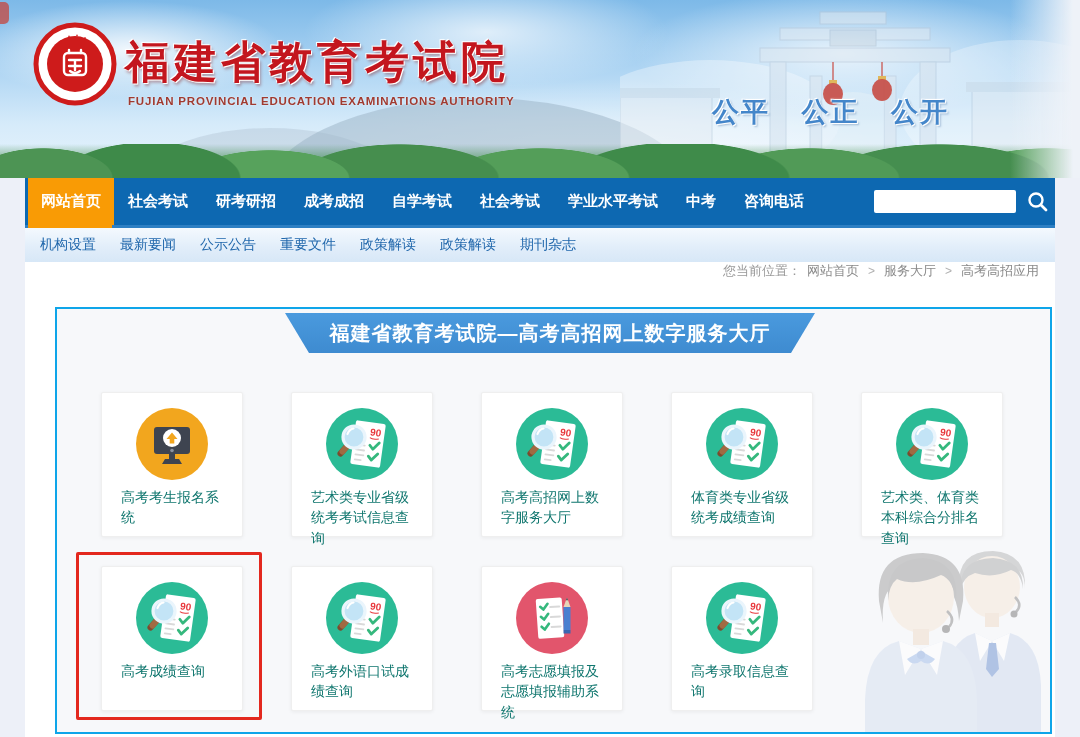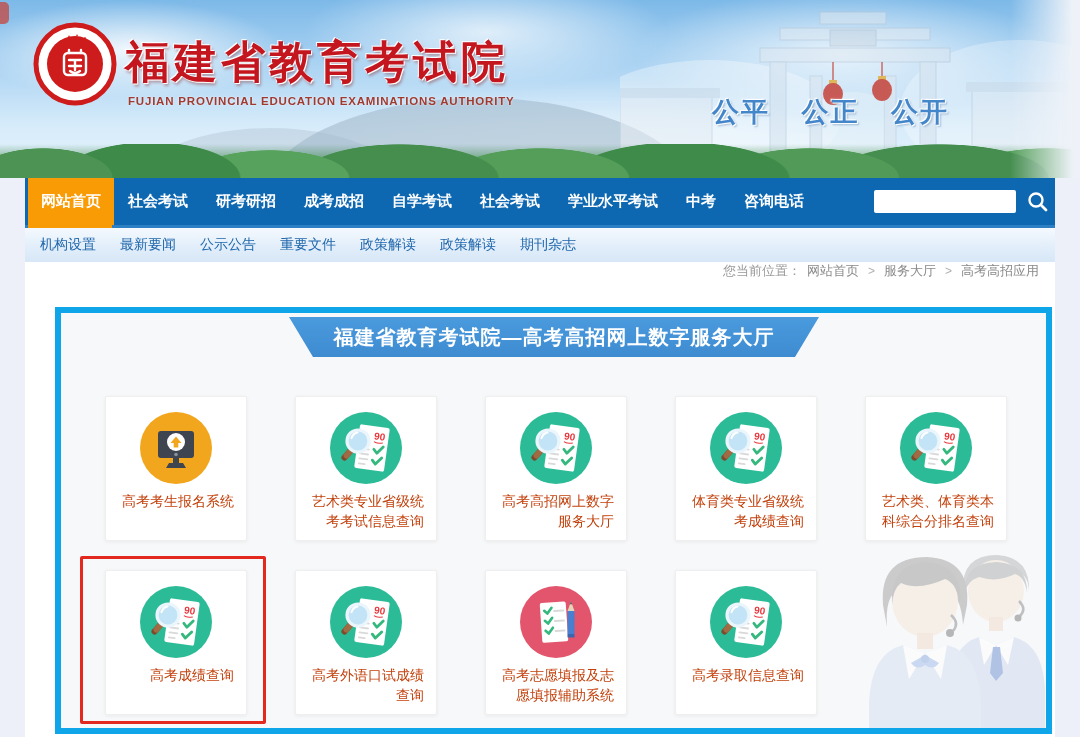--- a/index.html
+++ b/index.html
@@ -71,36 +71,36 @@
   .content-bg { position:absolute; left:25px; top:262px; width:1030px; height:475px; background:#fff; }
   .breadcrumb { position:absolute; left:25px; top:262px; width:1030px; height:45px;
     display:flex; justify-content:flex-end; align-items:flex-start; padding-right:16px;
     font-size:13px; color:#999; }
   .bc-prefix { color:#999; margin-right:6px; }
   .bc-link { color:#8a8a8a; cursor:pointer; }
   .bc-sep { color:#b0b0b0; margin:0 9px; font-size:12px; }
 
   
   .panel { position:absolute; left:55px; top:307px; width:997px; height:427px;
-    background:#f7f8fa; border:6px solid #0ea5e9; overflow:hidden; }
+    background:#f7f8fa; border:2px solid #0ea5e9; overflow:hidden; }
   .banner { position:absolute; left:228px; top:4px; width:530px; height:40px;
     background:linear-gradient(180deg,#4a9ade,#3e8bd0);
     clip-path:polygon(0 0, 100% 0, calc(100% - 24px) 100%, 24px 100%);
     display:flex; align-items:center; justify-content:center;
     color:#fff; font-size:20px; font-weight:bold; letter-spacing:1px; }
   .watermark { position:absolute; left:790px; top:226px; width:212px; height:220px; opacity:.5; }
 
   .card-grid { position:absolute; left:44px; top:83px; width:920px;
     display:flex; flex-wrap:wrap; column-gap:48px; row-gap:29px; }
   .card { position:relative; width:142px; height:145px; background:#fff;
     border:1px solid #efefef; border-radius:2px; box-shadow:0 1px 4px rgba(0,0,0,.06);
     cursor:pointer; z-index:2; }
   .card-icon { width:72px; height:72px; margin:15px auto 0; }
-  .card-label { margin-top:7px; padding:0 12px; text-align:right; font-size:14px;
-    line-height:1.45; color:#c2410c; }
+  .card-label { margin-top:7px; padding:0 19px; text-align:left; font-size:14px;
+    line-height:1.45; color:#0f766e; }
   .card.highlight::after { content:""; position:absolute; left:-26px; top:-15px;
     right:-20px; bottom:-10px; border:3px solid #e3281e; border-radius:2px; pointer-events:none; }
 </style>
 </head>
 <body>
 
 <div class="page">
 
   <div class="header">
     <div class="clouds"></div>

